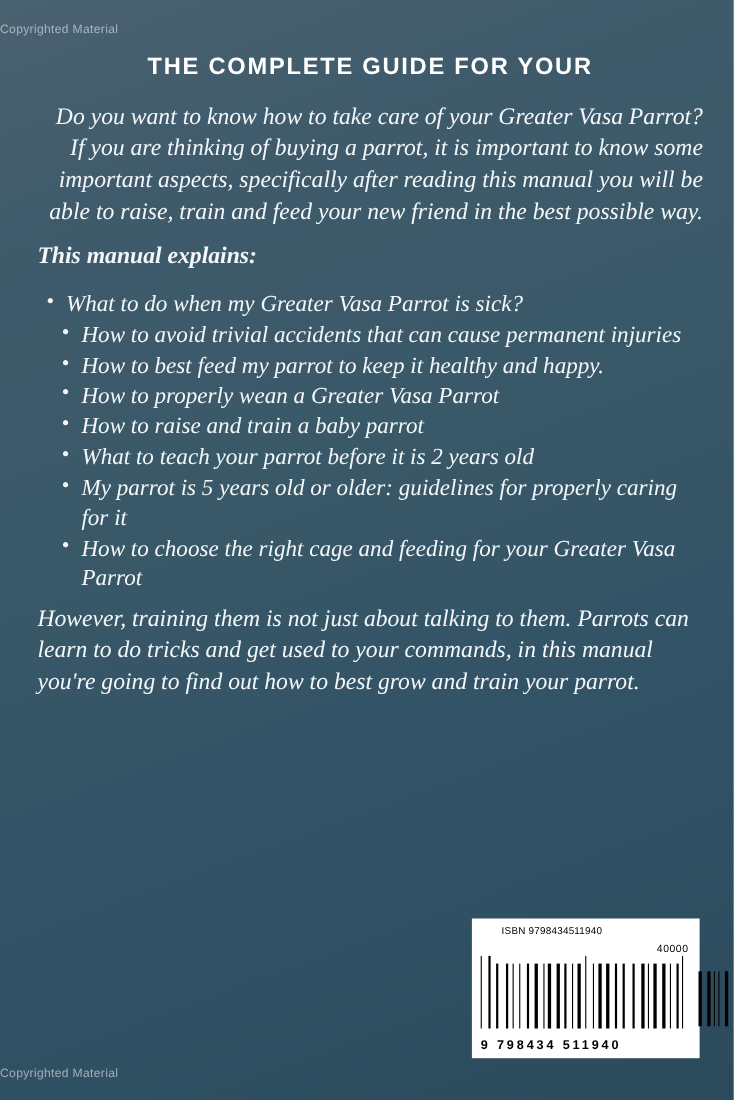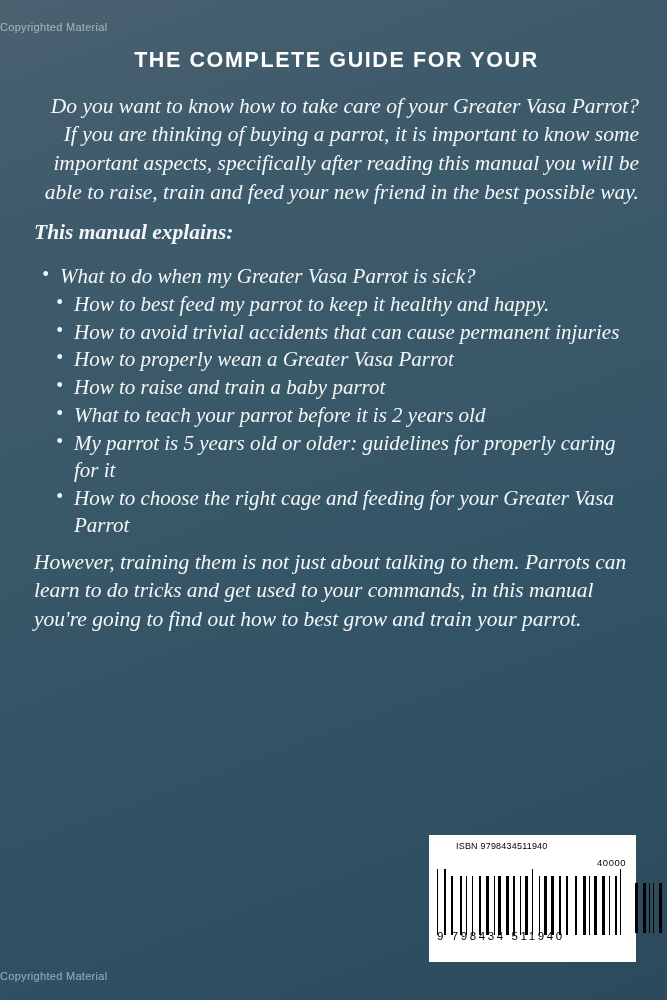--- a/index.html
+++ b/index.html
@@ -161,47 +161,48 @@
     align-items: flex-start;
     gap: 0;
   }
   .bar {
     background: #000;
     display: inline-block;
   }
   .digits {
     position: absolute;
     left: 8px;
-    top: 95px;
+    top: 110px;
     width: 132px;
     font-family: "Liberation Sans", sans-serif;
     font-size: 11.5px;
     color: #000;
     letter-spacing: 2.6px;
+    font-weight: bold;
   }
 </style>
 </head>
 <body>
 
 <div class="page">
 
   <div class="watermark top">Copyrighted Material</div>
 
   <div class="content">
 
     <div class="kicker">THE COMPLETE GUIDE FOR YOUR</div>
 
     <div class="body-text intro">Do you want to know how to take care of your Greater Vasa Parrot? If you are thinking of buying a parrot, it is important to know some important aspects, specifically after reading this manual you will be able to raise, train and feed your new friend in the best possible way.</div>
 
     <div class="body-text explains">This manual explains:</div>
 
     <ul class="bullets">
       <li>What to do when my Greater Vasa Parrot is sick?</li>
+      <li class="indent">How to avoid trivial accidents that can cause permanent injuries</li>
       <li class="indent">How to best feed my parrot to keep it healthy and happy.</li>
-      <li class="indent">How to avoid trivial accidents that can cause permanent injuries</li>
       <li class="indent">How to properly wean a Greater Vasa Parrot</li>
       <li class="indent">How to raise and train a baby parrot</li>
       <li class="indent">What to teach your parrot before it is 2 years old</li>
       <li class="indent">My parrot is 5 years old or older: guidelines for properly caring for it</li>
       <li class="indent">How to choose the right cage and feeding for your Greater Vasa Parrot</li>
     </ul>
 
     <div class="body-text outro">However, training them is not just about talking to them. Parrots can learn to do tricks and get used to your commands, in this manual you're going to find out how to best grow and train your parrot.</div>
   </div>
 

